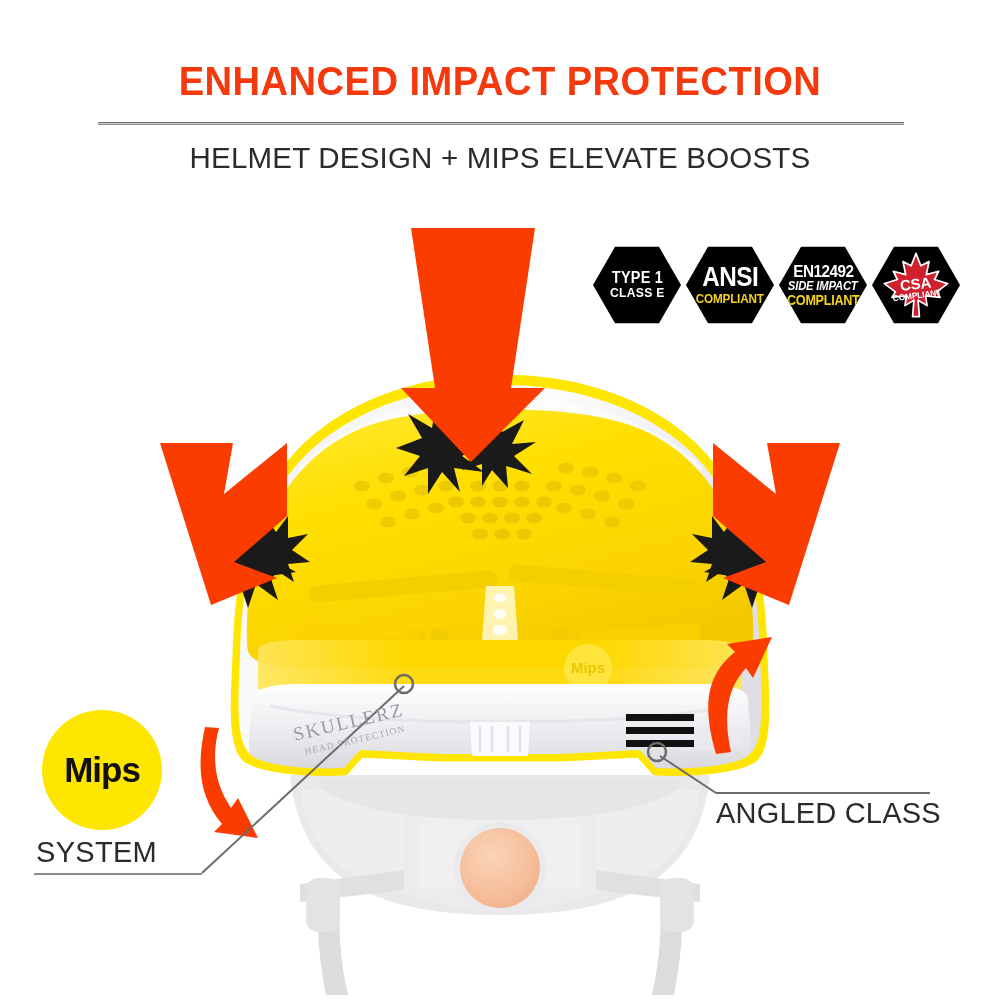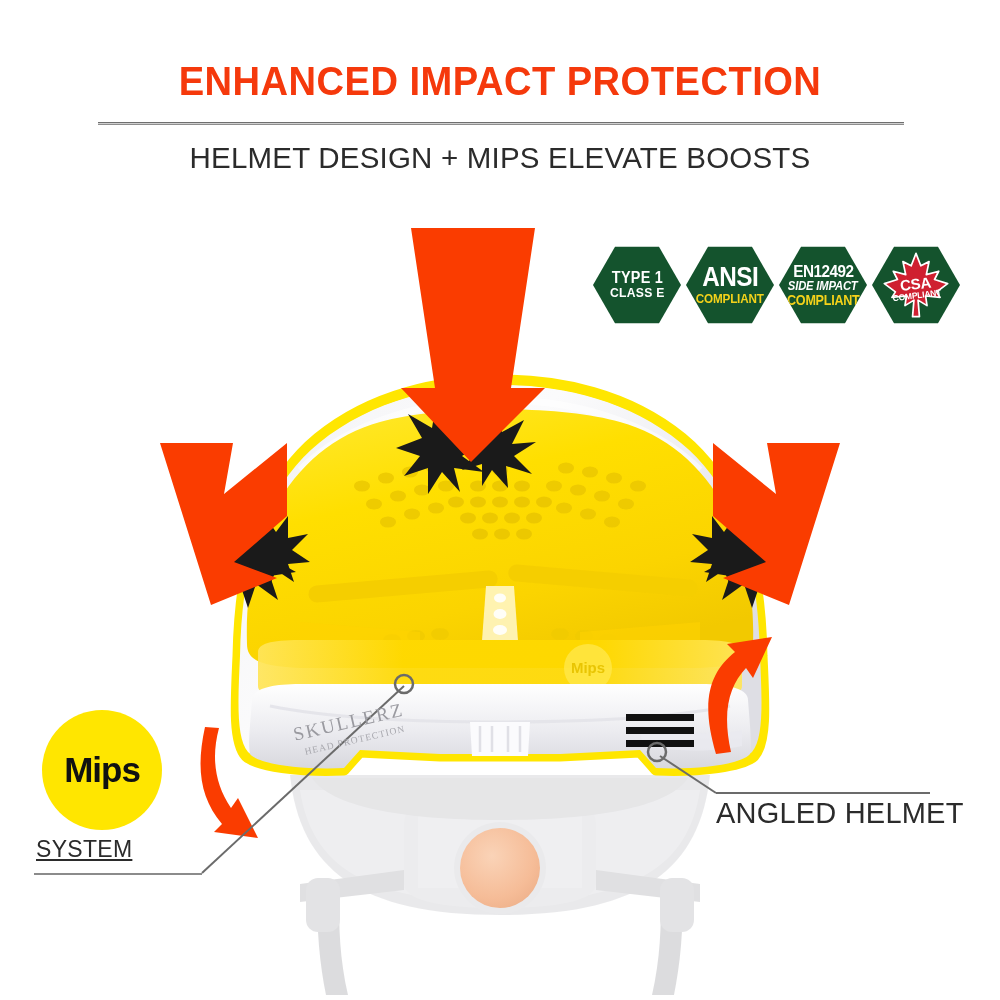--- a/index.html
+++ b/index.html
@@ -60,21 +60,21 @@
     left: 593px;
     width: 372px;
     height: 78px;
     display: flex;
     gap: 5px;
   }
   .badge {
     position: relative;
     width: 88px;
     height: 78px;
-    background: #14532d;
+    background: #000000;
     clip-path: polygon(25% 1%, 75% 1%, 100% 50%, 75% 99%, 25% 99%, 0% 50%);
     display: flex;
     flex-direction: column;
     align-items: center;
     justify-content: center;
     overflow: hidden;
   }
   .badge .b-line {
     color: #ffffff;
     font-family: "Liberation Sans Narrow", "Liberation Sans", sans-serif;
@@ -150,25 +150,24 @@
   #mips-badge .mips-word {
     font-size: 35px;
     font-weight: bold;
     color: #111;
     letter-spacing: -1px;
   }
   #mips-system-label {
     position: absolute;
     left: 36px;
     top: 836px;
-    font-size: 23px;
+    font-size: 29px;
     color: #2b2b2b;
     font-weight: 300;
     letter-spacing: 0.3px;
-    text-decoration: underline;
   }
   #mips-underline {
     position: absolute;
     left: 34px;
     top: 873px;
     width: 168px;
     height: 2px;
     background: #8b8b8b;
   }
 
@@ -474,14 +473,14 @@
 
 </svg>
 
 <div id="mips-badge">
   <span class="mips-word">Mips</span>
 </div>
 <div id="mips-system-label">SYSTEM</div>
 <div id="mips-underline"></div>
 
 <div id="angled-label">
-  <span class="line">ANGLED HELMET</span>
+  <span class="line">ANGLED CLASS</span>
 </div>
 
 </body></html>

